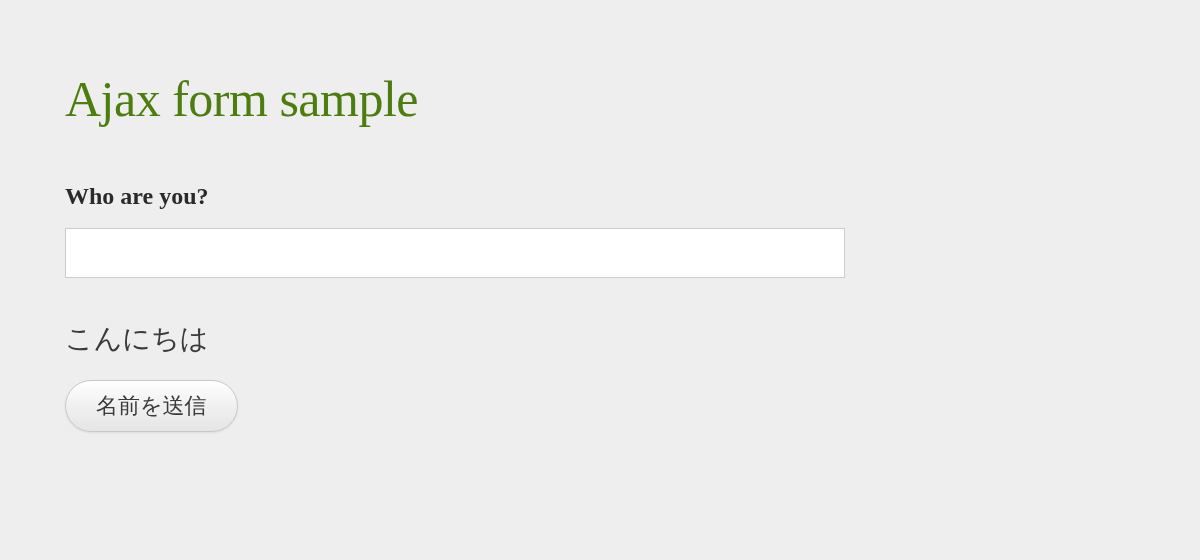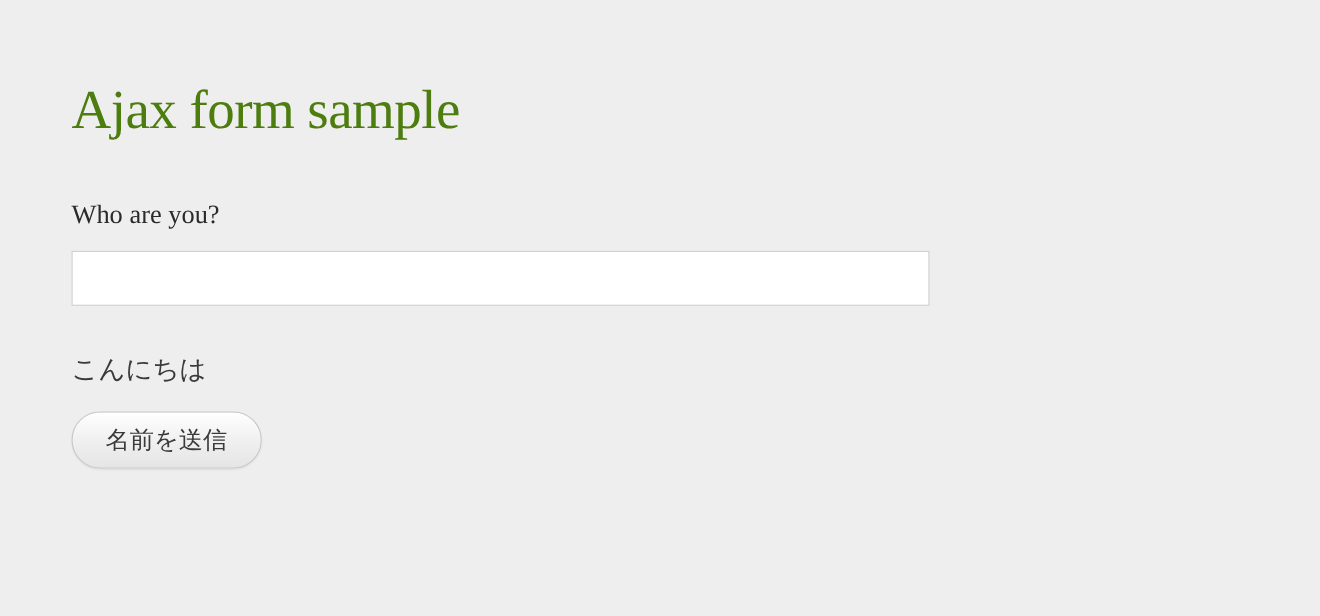--- a/index.html
+++ b/index.html
@@ -17,38 +17,38 @@
     }
     .page-title {
       font-size: 50px;
       font-weight: normal;
       color: #4d7c0f;
       margin-bottom: 55px;
       letter-spacing: -0.5px;
     }
     .field-label {
       font-size: 24px;
-      font-weight: normal;
+      font-weight: bold;
       color: #2a2a2a;
       margin-bottom: 18px;
       display: block;
     }
     .name-input {
       width: 780px;
       height: 50px;
       background: #ffffff;
       border: 1px solid #cccccc;
       font-size: 18px;
       padding: 8px 12px;
       font-family: inherit;
       margin-bottom: 42px;
       display: block;
     }
     .greeting-text {
-      font-size: 24px;
+      font-size: 28px;
       font-weight: normal;
       color: #3a3a3a;
       margin-bottom: 22px;
       font-family: 'Hiragino Mincho Pro', 'Yu Mincho', serif;
     }
     .submit-button {
       font-size: 22px;
       color: #3a3a3a;
       background: linear-gradient(to bottom, #ffffff 0%, #f0f0f0 50%, #e5e5e5 100%);
       border: 1px solid #c8c8c8;

